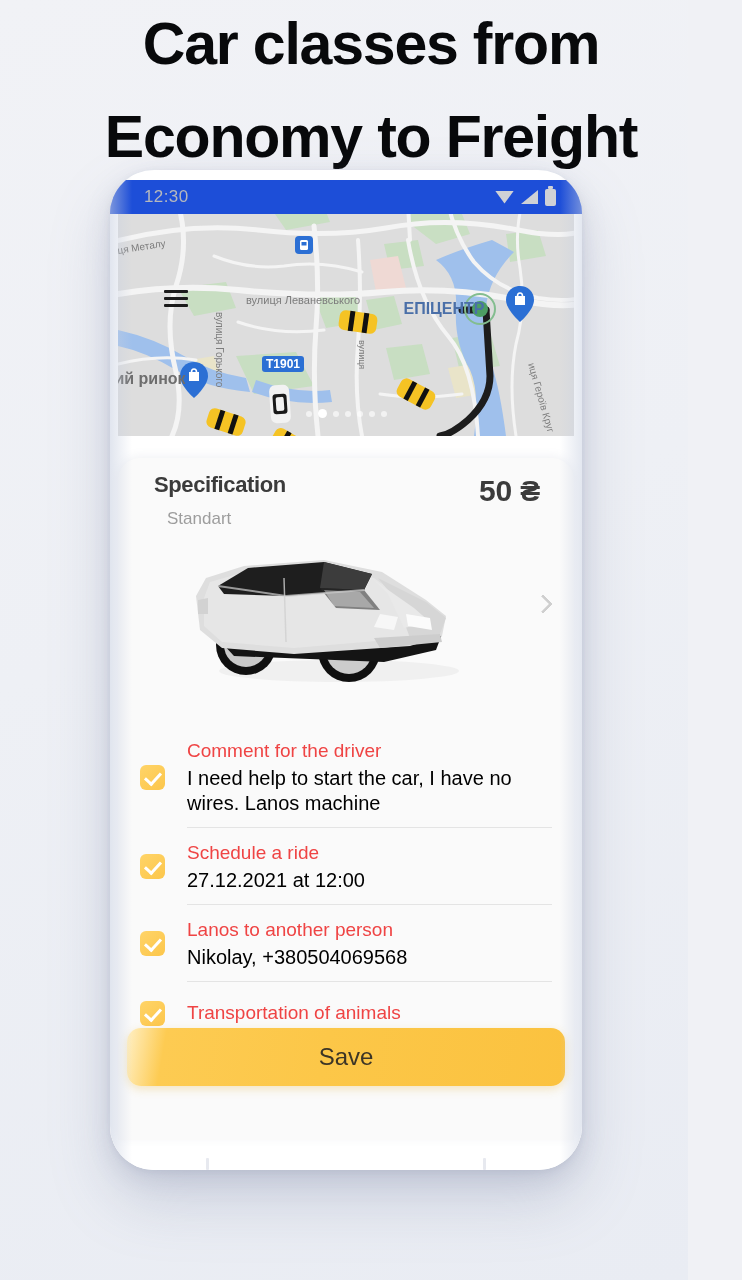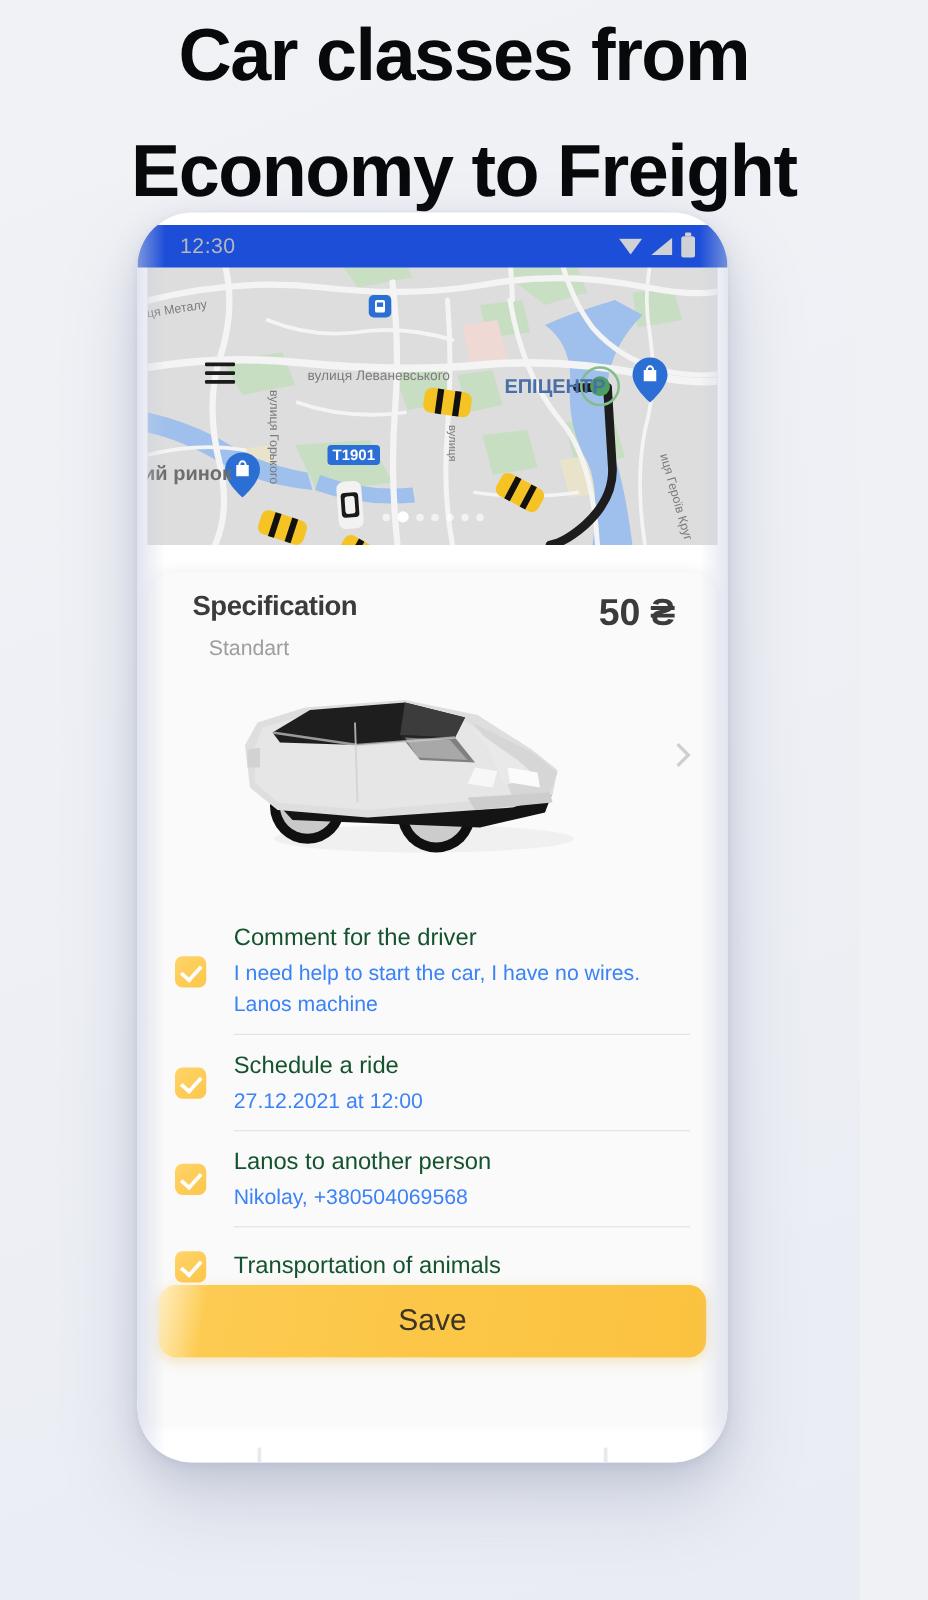--- a/index.html
+++ b/index.html
@@ -186,24 +186,24 @@
   .opt-check::after {
     content:"";
     position:absolute; left:8px; top:4px;
     width: 7px; height: 13px;
     border-right: 3px solid #ffffff;
     border-bottom: 3px solid #ffffff;
     transform: rotate(42deg);
   }
   .opt-body { flex: 1 1 auto; padding: 12px 0 12px 0; min-width: 0; }
   .opt-title {
-    font-size: 19px; color: #14532d; line-height: 26px;
+    font-size: 19px; color: #ef4444; line-height: 26px;
   }
   .opt-desc {
-    font-size: 17px; color: #3b82f6; line-height: 25px; margin-top: 2px;
+    font-size: 20px; color: #000000; line-height: 25px; margin-top: 2px;
   }
   .opt-rule {
     position: absolute; left: 69px; right: 22px; bottom: 0;
     height: 1px; background: #e4e4e4;
   }
 
   
   #save-button {
     position: absolute;
     left: 9px; bottom: 54px;

